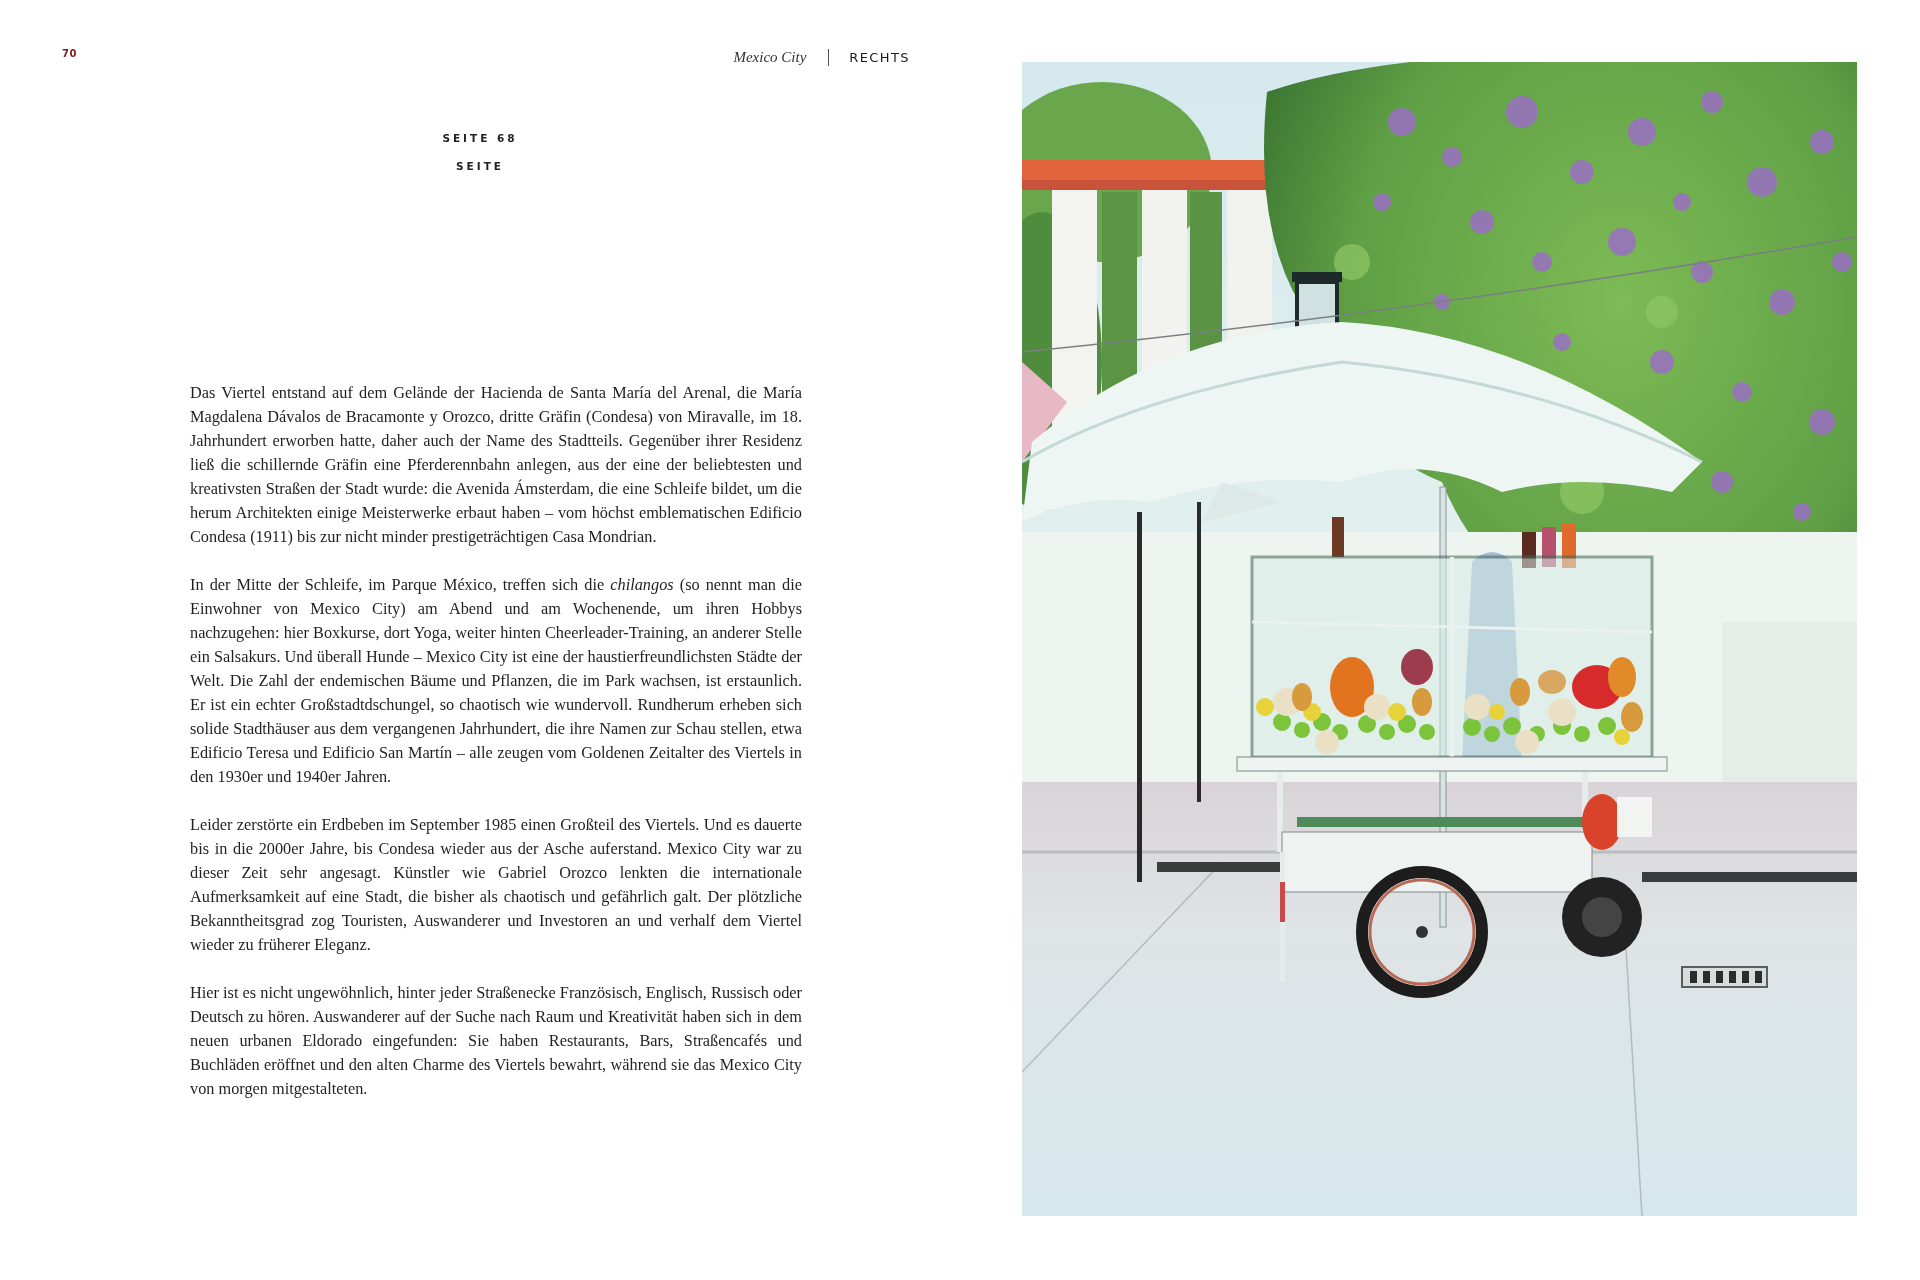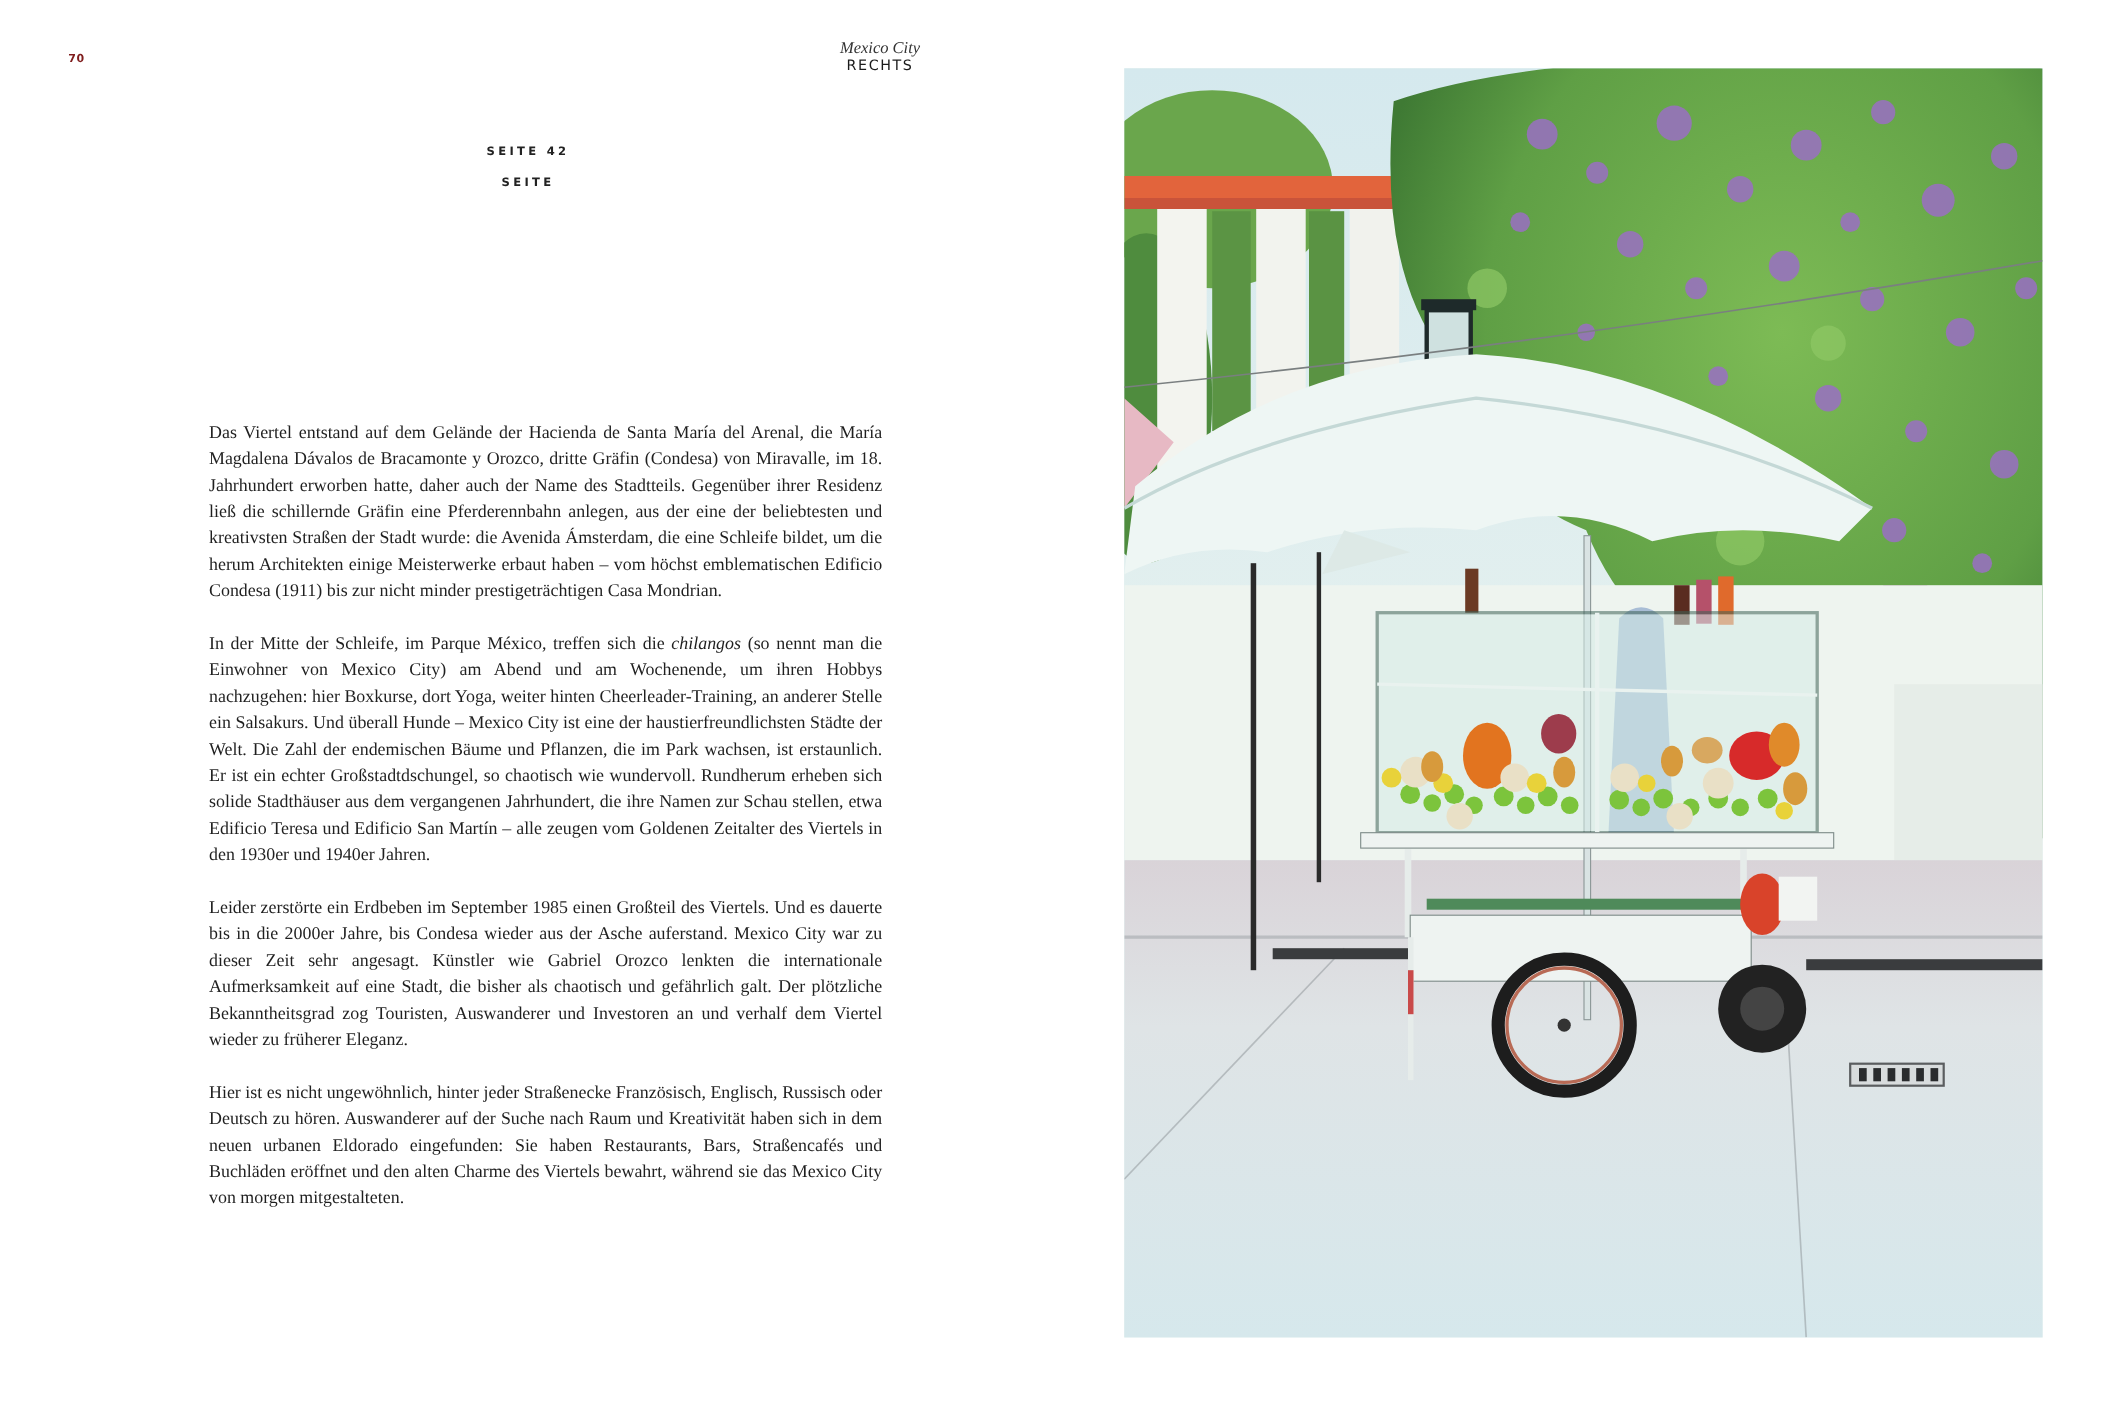--- a/index.html
+++ b/index.html
@@ -6,21 +6,21 @@
   body {
     width: 1920px; height: 1280px; background: #ffffff; position: relative; overflow: hidden;
     color: #1e1e1e; font-family: "Liberation Serif", "DejaVu Serif", serif;
   }
   .page-number {
     position: absolute; left: 62px; top: 48px;
     font-family: "DejaVu Sans", sans-serif; font-weight: bold; font-size: 10px; letter-spacing: 0.5px; color: #7f1d1d;
   }
   .running-head {
     position: absolute; left: 690px; top: 46px; width: 220px; height: 22px;
-    display: flex; align-items: center; justify-content: flex-end; gap: 0; flex-direction: column;
+    display: flex; align-items: center; justify-content: flex-end; gap: 0;
   }
   .rh-city { font-style: italic; font-size: 15px; color: #333; }
   .rh-sep { width: 1px; height: 17px; background: #555; margin: 0 20px 0 22px; }
   .rh-section { font-family: "DejaVu Sans", sans-serif; font-size: 13px; letter-spacing: 1.4px; color: #1a1a1a; }
 
   .captions { position: absolute; left: 200px; top: 132px; width: 560px; text-align: center; }
   .cap-label {
     font-family: "DejaVu Sans", sans-serif; font-size: 10.5px; font-weight: bold; letter-spacing: 3px; color: #222;
     margin: 0 0 6px 0;
   }
@@ -44,21 +44,21 @@
 <div class="page-number">70</div>
 
 <div class="running-head">
   <span class="rh-city">Mexico City</span>
   <span class="rh-sep"></span>
   <span class="rh-section">RECHTS</span>
 </div>
 
 <div class="captions">
   <div class="cap-block">
-    <div class="cap-label">SEITE 42</div>
+    <div class="cap-label">SEITE 68</div>
   </div>
   <div class="cap-block">
     <div class="cap-label">SEITE</div>
   </div>
 </div>
 
 <div class="body-text">
   <p>Das Viertel entstand auf dem Gelände der Hacienda de Santa María del Arenal, die María Magdalena Dávalos de Bracamonte y Orozco, dritte Gräfin (Condesa) von Miravalle, im 18. Jahrhundert erworben hatte, daher auch der Name des Stadtteils. Gegenüber ihrer Residenz ließ die schillernde Gräfin eine Pferderennbahn anlegen, aus der eine der beliebtesten und kreativsten Straßen der Stadt wurde: die Avenida Ámsterdam, die eine Schleife bildet, um die herum Architekten einige Meisterwerke erbaut haben – vom höchst emblematischen Edificio Condesa (1911) bis zur nicht minder prestigeträchtigen Casa Mondrian.</p>
   <p><span>In der Mitte der Schleife, im Parque México, treffen sich die </span><em>chilangos</em><span> (so nennt man die Einwohner von Mexico City) am Abend und am Wochenende, um ihren Hobbys nachzugehen: hier Boxkurse, dort Yoga, weiter hinten Cheerleader-Training, an anderer Stelle ein Salsakurs. Und überall Hunde – Mexico City ist eine der haustierfreundlichsten Städte der Welt. Die Zahl der endemischen Bäume und Pflanzen, die im Park wachsen, ist erstaunlich. Er ist ein echter Großstadtdschungel, so chaotisch wie wundervoll. Rundherum erheben sich solide Stadthäuser aus dem vergangenen Jahrhundert, die ihre Namen zur Schau stellen, etwa Edificio Teresa und Edificio San Martín – alle zeugen vom Goldenen Zeitalter des Viertels in den 1930er und 1940er Jahren.</span></p>
   <p>Leider zerstörte ein Erdbeben im September 1985 einen Großteil des Viertels. Und es dauerte bis in die 2000er Jahre, bis Condesa wieder aus der Asche auferstand. Mexico City war zu dieser Zeit sehr angesagt. Künstler wie Gabriel Orozco lenkten die internationale Aufmerksamkeit auf eine Stadt, die bisher als chaotisch und gefährlich galt. Der plötzliche Bekanntheitsgrad zog Touristen, Auswanderer und Investoren an und verhalf dem Viertel wieder zu früherer Eleganz.</p>

